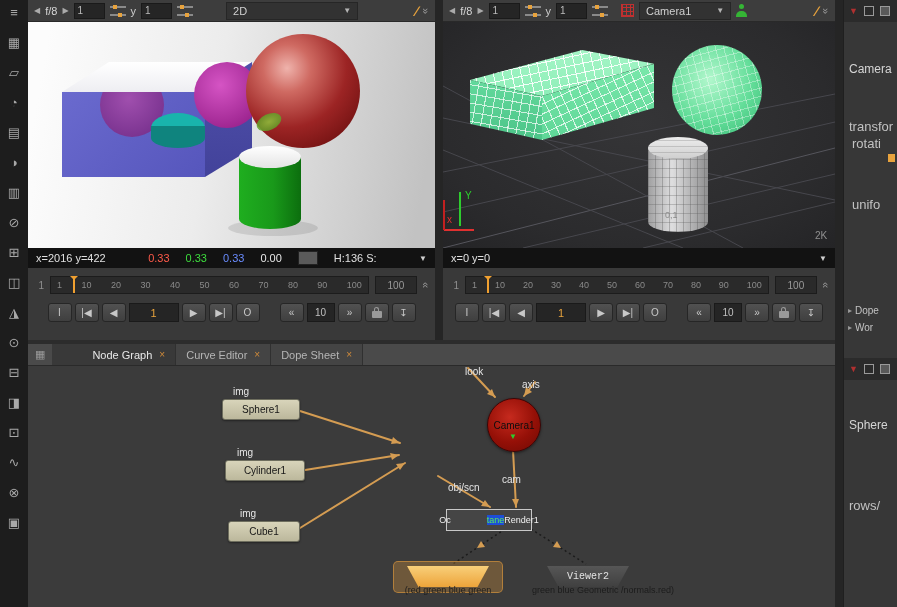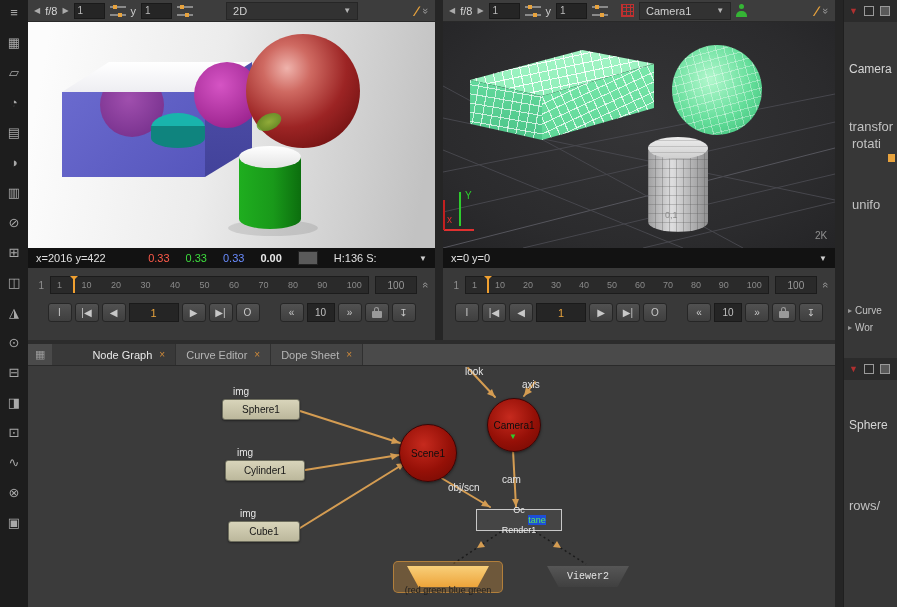--- a/index.html
+++ b/index.html
@@ -33,21 +33,21 @@
   .rgrid{width:11px;height:11px;border:1px solid #c03030;
          background:repeating-linear-gradient(0deg,#c03030 0 1px,transparent 1px 4px),
                     repeating-linear-gradient(90deg,#c03030 0 1px,transparent 1px 4px);}
   .person{width:12px;height:13px;position:relative;display:inline-block;}
   .person::before{content:"";position:absolute;top:0;left:3px;width:5px;height:5px;border-radius:50%;background:#35b535;}
   .person::after{content:"";position:absolute;bottom:0;left:0;width:11px;height:6px;border-radius:5px 5px 0 0;background:#35b535;}
 
   .vcan{left:0;top:22px;right:0;height:226px;}
   .vstat{left:0;top:248px;right:0;height:20px;background:#121212;display:flex;align-items:center;
          gap:16px;padding:0 8px;box-sizing:border-box;color:#e0e0e0;}
-  .rv{color:#ff5a4a;margin-left:auto;} .gv{color:#3ddc3d;} .bv{color:#6a8cff;} .av{color:#e8e8e8;font-weight:bold;}
+  .rv{color:#ff5a4a;margin-left:auto;} .gv{color:#3ddc3d;} .bv{color:#6a8cff;} .av{color:#e8e8e8;}
   .swatch{width:18px;height:12px;background:#5a5a5a;border:1px solid #222;display:inline-block;}
   .scaret{font-size:8px;color:#cfcfcf;}
   .scaret.pushr{margin-left:auto;}
 
   
   .tl{left:0;top:268px;right:0;height:72px;background:#393939;box-sizing:border-box;padding-top:8px;}
   .tlrow1{display:flex;align-items:center;gap:6px;padding:0 6px;}
   .tstart{color:#8f8f8f;font-size:10px;width:10px;text-align:right;}
   .track{flex:1;height:18px;background:#2a2a2a;border:1px solid #1c1c1c;position:relative;
          display:flex;align-items:center;justify-content:space-between;padding:0 6px;box-sizing:border-box;}
@@ -441,65 +441,63 @@
     <span class="glabel" style="left:209px;top:81px;">img</span>
     <div class="n-tan" style="left:197px;top:94px;width:78px;height:19px;">
       <span>Cylinder1</span>
     </div>
 
     <span class="glabel" style="left:212px;top:142px;">img</span>
     <div class="n-tan" style="left:200px;top:155px;width:70px;height:19px;">
       <span>Cube1</span>
     </div>
 
-    <div class="n-red" style="left:371px;top:58px;width:56px;height:56px;">
-      <span>Scene1</span>
-    </div>
 
     <span class="glabel" style="left:437px;top:0;">look</span>
     <span class="glabel" style="left:494px;top:13px;">axis</span>
     <div class="n-red" style="left:459px;top:32px;width:52px;height:52px;">
       <span>Camera1</span>
     </div>
     <span class="camgizmo" style="left:481px;top:66px;">▼</span>
 
     <span class="glabel" style="left:420px;top:116px;text-align:center;">obj/scn</span>
     <span class="glabel" style="left:474px;top:108px;">cam</span>
-    <div class="n-dark" style="left:448px;top:143px;width:84px;height:20px;flex-direction:column;">
+    <div class="n-dark" style="left:418px;top:143px;width:84px;height:20px;">
       <span>Oc</span>
         <span class="sel">tane</span>
         <span>Render1</span>
     </div>
 
     <div class="halo" style="left:365px;top:195px;width:108px;height:30px;"></div>
     <div class="n-view viewer1" style="left:379px;top:200px;width:82px;height:21px;">
       <span></span>
     </div>
     <div class="n-view viewer2" style="left:519px;top:200px;width:82px;height:21px;">
       <span>Viewer2</span>
     </div>
 
     <span class="gcap" style="left:330px;top:219px;width:180px;">(red green blue green</span>
+    <span class="gcap" style="left:455px;top:219px;width:240px;">green blue Geometric /normals.red)</span>
   </div>
 
   <div class="abs rdiv"></div>
   <aside class="abs props">
     <div class="phead" style="top:0;">
       <span class="ptri">▼</span>
       <span class="pbox"></span>
       <span class="pbox fill"></span>
     </div>
     <div class="pt" style="top:30px;">Camera</div>
     <div class="pl" style="top:119px;left:5px;">transfor</div>
     <div class="pl" style="top:136px;left:8px;">rotati</div>
     <div class="phandle" style="top:154px;left:44px;"></div>
     <div class="pl" style="top:197px;left:8px;">unifo</div>
     <div class="pgroup" style="top:305px;">
       <span class="gtri">▸</span>
-      <span>Curve</span>
+      <span>Dope</span>
     </div>
     <div class="pgroup" style="top:322px;">
       <span class="gtri">▸</span>
       <span>Wor</span>
     </div>
     <div class="phead" style="top:358px;">
       <span class="ptri">▼</span>
       <span class="pbox"></span>
       <span class="pbox fill"></span>
     </div>

